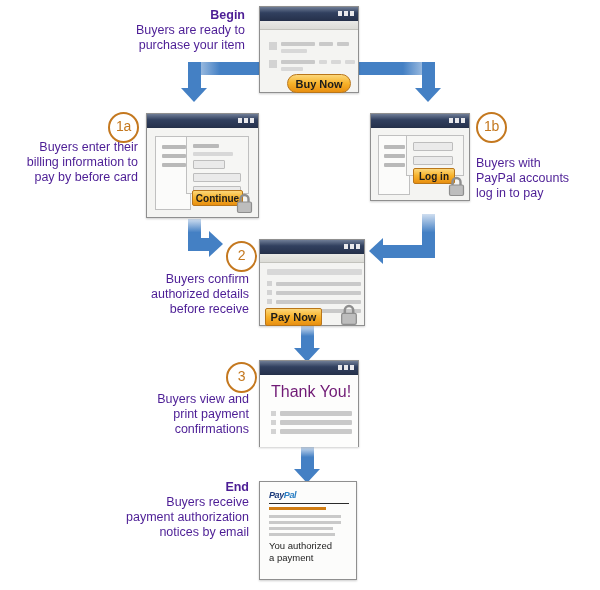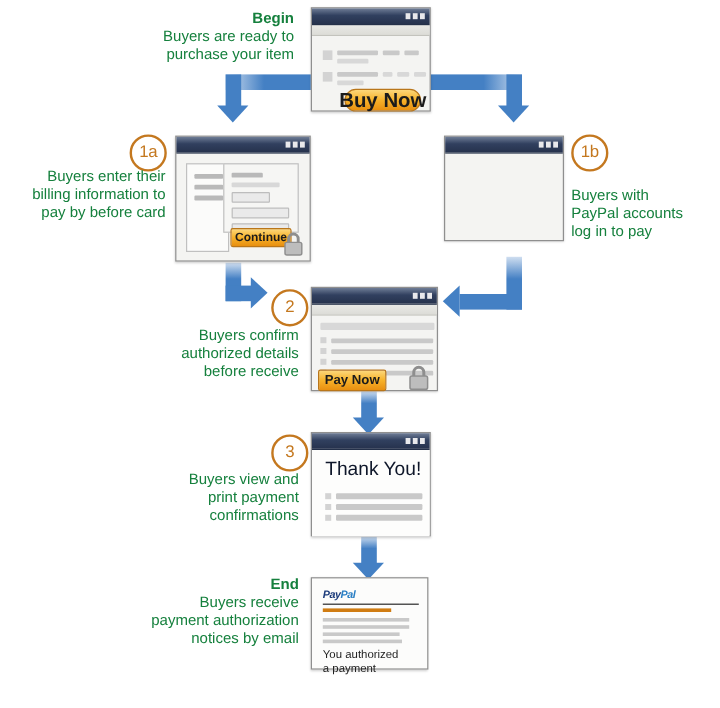--- a/index.html
+++ b/index.html
@@ -4,21 +4,21 @@
 <style>
   html,body{margin:0;padding:0;background:#ffffff;}
   body{
     width:600px;height:590px;position:relative;overflow:hidden;
     font-family:"Liberation Sans","DejaVu Sans",sans-serif;
     color:#222;
   }
   .stage{position:absolute;left:0;top:0;width:600px;height:590px;}
 
   
-  .cap{position:absolute;font-size:12.5px;line-height:15px;color:#15803d;}
+  .cap{position:absolute;font-size:12.5px;line-height:15px;color:#4c1d95;}
   .cap b{font-weight:bold;display:block;}
   .cap.right{text-align:right;}
   .cap.left{text-align:left;margin-top:16px;}
 
   
   .badge{
     position:absolute;width:27px;height:27px;border-radius:50%;
     border:2px solid #c4781f;background:#ffffff;
     color:#c4781f;font-size:14px;line-height:25px;text-align:center;
     letter-spacing:-0.3px;
@@ -68,21 +68,21 @@
   
   .arw{position:absolute;background:#4480c4;}
   .arwgrad-v{background:linear-gradient(180deg,#cfdef0 0%,#4480c4 42%);}
   .arwgrad-h{background:linear-gradient(90deg,#4480c4 60%,#cfdef0 100%);}
   .arwgrad-hl{background:linear-gradient(270deg,#4480c4 60%,#cfdef0 100%);}
   .tri{position:absolute;width:0;height:0;}
   .tri.down{border-left:13px solid transparent;border-right:13px solid transparent;border-top:14px solid #4480c4;}
   .tri.left{border-top:13px solid transparent;border-bottom:13px solid transparent;border-right:14px solid #4480c4;}
   .tri.right{border-top:13px solid transparent;border-bottom:13px solid transparent;border-left:14px solid #4480c4;}
 
-  .thankyou{font-size:16px;color:#0f172a;position:absolute;}
+  .thankyou{font-size:16px;color:#701a75;position:absolute;}
   .pplogo{font-style:italic;font-weight:bold;font-size:9px;letter-spacing:-0.4px;}
   .pplogo .a{color:#1b3a7a;}
   .pplogo .b{color:#2a7fc4;}
   .mailtext{position:absolute;font-size:9.5px;line-height:12px;color:#1d1d1d;}
 </style>
 </head>
 <body>
 
 <div class="stage">
 
@@ -136,21 +136,21 @@
       <div style="position:absolute;left:9px;top:30px;display:flex;gap:4px;align-items:flex-start;">
         <span class="sq" style="width:8px;height:8px;"></span>
         <div>
           <div class="bar" style="width:34px;"></div>
           <div class="bar l" style="width:22px;margin-top:3px;"></div>
         </div>
         <div class="bar l" style="width:8px;"></div>
         <div class="bar l" style="width:10px;"></div>
         <div class="bar l" style="width:10px;"></div>
       </div>
-      <div class="cta round" style="left:27px;top:44px;width:62px;height:17px;font-size:17px;">Buy Now</div>
+      <div class="cta round" style="left:27px;top:44px;width:62px;height:17px;font-size:11px;">Buy Now</div>
     </div>
   </div>
 
   <div class="badge" style="left:108px;top:112px;">1a</div>
   <div class="cap right" style="left:5px;top:140px;width:133px;">
     <span>Buyers enter their</span><br>
     <span>billing information to</span><br>
     <span>pay by before card</span>
   </div>
 
@@ -194,20 +194,36 @@
   </div>
 
   <div class="win" style="left:370px;top:113px;width:100px;height:88px;">
     <div class="tb">
       <span class="dots">
           <i></i>
           <i></i>
           <i></i>
         </span>
     </div>
+    <div class="body" style="height:73px;">
+      <div class="panel" style="position:absolute;left:7px;top:7px;width:32px;height:60px;">
+        <div class="bar d" style="width:21px;margin:9px 0 0 5px;"></div>
+        <div class="bar d" style="width:21px;margin:5px 0 0 5px;"></div>
+        <div class="bar d" style="width:21px;margin:5px 0 0 5px;"></div>
+      </div>
+      <div class="panel" style="position:absolute;left:35px;top:7px;width:58px;height:41px;background:#f6f6f4;">
+        <div class="fieldbox" style="width:38px;margin:6px 0 0 6px;"></div>
+        <div class="fieldbox" style="width:38px;margin:5px 0 0 6px;"></div>
+      </div>
+      <div class="cta sq" style="left:42px;top:40px;width:40px;height:14px;font-size:10px;">Log in</div>
+      <svg class="lock" style="left:77px;top:48px;" width="17" height="21" viewBox="0 0 17 21">
+        <path d="M4.5 9 V6 a4 4 0 0 1 8 0 V9" fill="none" stroke="#8e8e8e" stroke-width="2.4"></path>
+        <rect x="1.5" y="9" width="14" height="10.5" rx="1.5" fill="#bdbdbd" stroke="#8e8e8e" stroke-width="1.2"></rect>
+      </svg>
+    </div>
   </div>
 
   <div class="badge" style="left:226px;top:241px;">2</div>
   <div class="cap right" style="left:135px;top:272px;width:114px;text-align:right;">
     <span>Buyers confirm</span><br>
     <span>authorized details</span><br>
     <span>before receive</span>
   </div>
 
   <div class="win" style="left:259px;top:239px;width:106px;height:87px;">
@@ -281,21 +297,21 @@
     </div>
   </div>
 
   <div class="cap right" style="left:110px;top:480px;width:139px;">
     <b>End</b>
     <span>Buyers receive</span><br>
     <span>payment authorization</span><br>
     <span>notices by email</span>
   </div>
 
-  <div class="win" style="left:259px;top:481px;width:98px;height:77px;background:#fcfcfb;">
+  <div class="win" style="left:259px;top:481px;width:98px;height:99px;background:#fcfcfb;">
     <div class="body" style="height:85px;">
       <div class="pplogo" style="position:absolute;left:9px;top:8px;">
         <span class="a">Pay</span><span class="b">Pal</span>
       </div>
       <div style="position:absolute;left:9px;top:21px;width:80px;height:1px;background:#2a2a2a;"></div>
       <div style="position:absolute;left:9px;top:25px;width:57px;height:3px;background:#d07c12;"></div>
       <div style="position:absolute;left:9px;top:33px;width:72px;height:3px;background:#c9c9c9;"></div>
       <div style="position:absolute;left:9px;top:39px;width:72px;height:3px;background:#c9c9c9;"></div>
       <div style="position:absolute;left:9px;top:45px;width:64px;height:3px;background:#c9c9c9;"></div>
       <div style="position:absolute;left:9px;top:51px;width:66px;height:3px;background:#c9c9c9;"></div>

